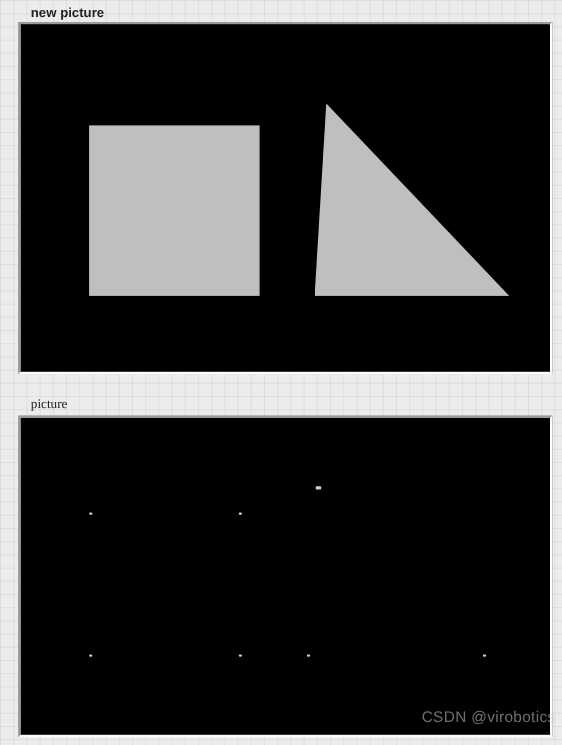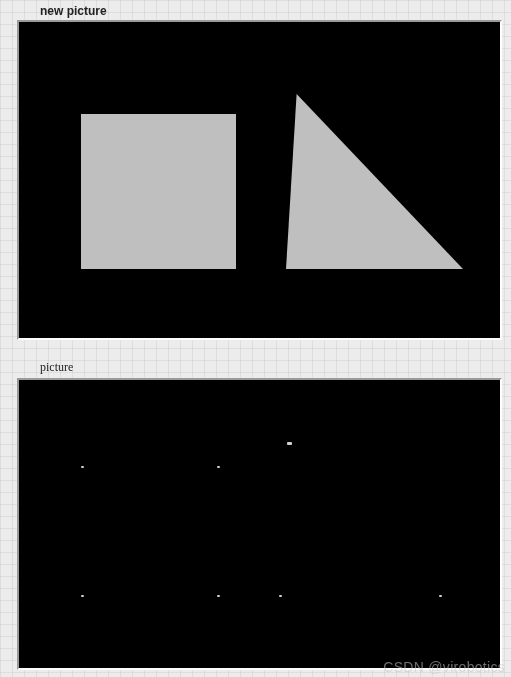--- a/index.html
+++ b/index.html
@@ -12,21 +12,21 @@
     background-color: #ececec;
     background-image:
       linear-gradient(to right, rgba(0,0,0,0.06) 1px, transparent 1px),
       linear-gradient(to bottom, rgba(0,0,0,0.06) 1px, transparent 1px);
     background-size: 12px 12px;
     overflow: hidden;
     position: relative;
   }
   .panel-label {
     position: absolute;
-    left: 18px;
+    left: 6px;
     font-weight: bold;
     color: #222222;
     padding-left: 22px;
   }
   .panel-label.first { top: 4px; }
   .panel-label.second { top: 360px; font-weight: normal; font-family: Liberation Serif, serif; }
   .canvas-frame {
     position: absolute;
     left: 17px;
     width: 485px;
@@ -65,21 +65,21 @@
   .dot {
     position: absolute;
     width: 3px;
     height: 2px;
     background: #d0d0d0;
     border-radius: 1px;
   }
   .watermark {
     position: absolute;
     right: 6px;
-    bottom: 2px;
+    bottom: 18px;
     color: rgba(200,200,200,0.55);
     font-size: 14px;
     font-family: Arial, sans-serif;
     letter-spacing: 0.3px;
     pointer-events: none;
   }
 </style>
 </head>
 <body>
 

